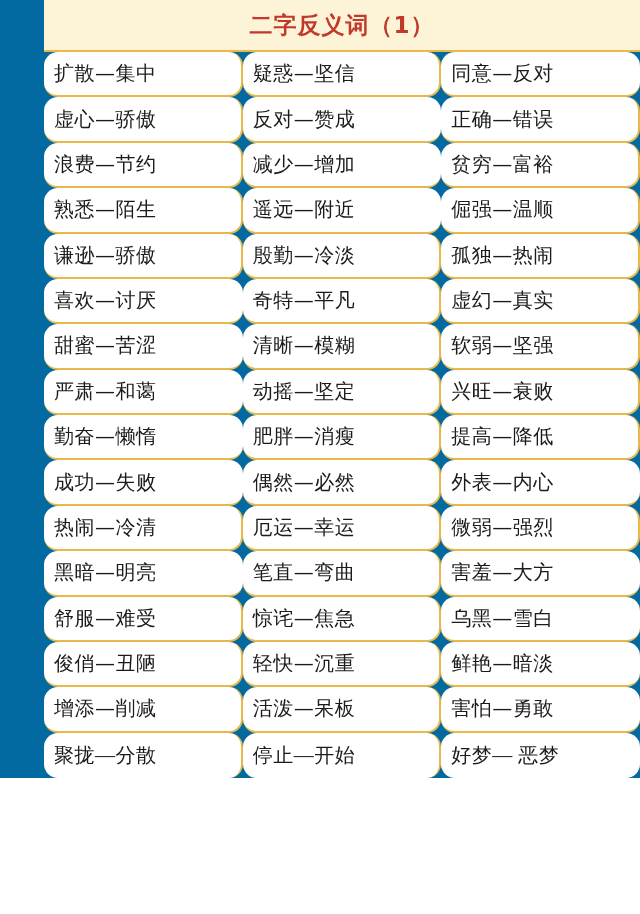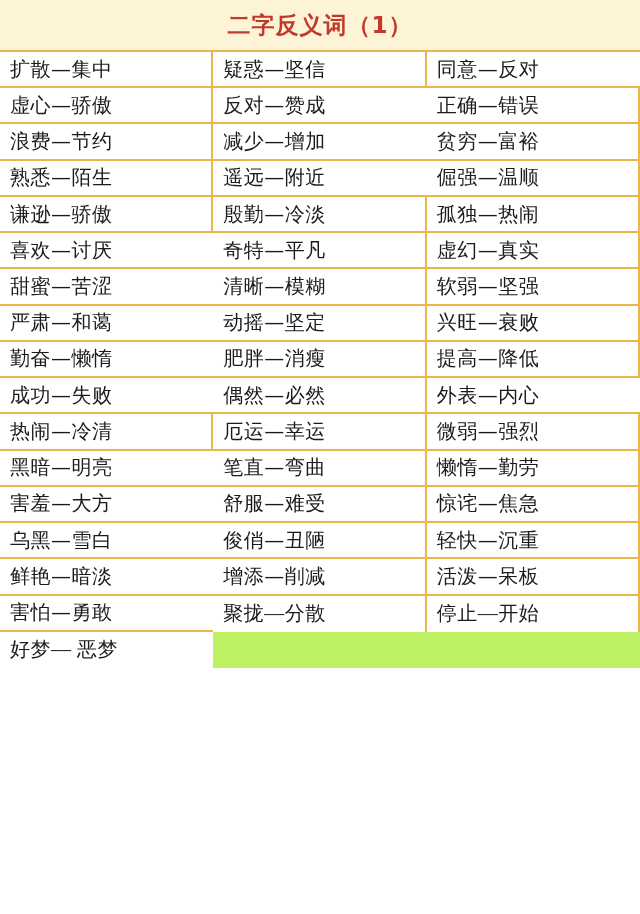--- a/index.html
+++ b/index.html
@@ -8,25 +8,26 @@
     background: #ffffff;
   }
   body {
     width: 640px;
     height: 914px;
     font-family: "DejaVu Sans", "Liberation Sans", sans-serif;
     overflow: hidden;
   }
   .sheet {
     width: 640px;
-    height: 668px;
+    height: 778px;
     box-sizing: border-box;
-    background: #bef264;
+    background: #0369a1;
     display: flex;
     flex-direction: column;
+    padding-left: 44px;
   }
   .title-bar {
     height: 50px;
     min-height: 50px;
     background: #fdf3d6;
     border-bottom: 2px solid #e8b94a;
     display: flex;
     align-items: center;
     justify-content: center;
   }
@@ -50,20 +51,21 @@
     display: flex;
     align-items: center;
     padding-left: 10px;
     font-size: 20px;
     color: #1b1b1b;
     letter-spacing: 0.5px;
     background: #ffffff;
     font-family: "DejaVu Sans", "Liberation Sans", sans-serif;
     white-space: nowrap;
     overflow: hidden;
+    border-radius: 14px;
   }
   .cell.col-last {
     border-right: none;
   }
   .cell.row-last {
     border-bottom: none;
     font-family: Liberation Serif, serif;
   }
 </style>
 </head>
@@ -116,21 +118,20 @@
 
     <div class="cell">偶然—必然</div>
     <div class="cell col-last">外表—内心</div>
     <div class="cell">热闹—冷清</div>
 
     <div class="cell">厄运—幸运</div>
     <div class="cell">微弱—强烈</div>
     <div class="cell col-last">黑暗—明亮</div>
 
     <div class="cell">笔直—弯曲</div>
-    <div class="cell">懒惰—勤劳</div>
     <div class="cell col-last">害羞—大方</div>
 
     <div class="cell">舒服—难受</div>
     <div class="cell">惊诧—焦急</div>
     <div class="cell col-last">乌黑—雪白</div>
 
     <div class="cell">俊俏—丑陋</div>
     <div class="cell">轻快—沉重</div>
     <div class="cell col-last">鲜艳—暗淡</div>
 

